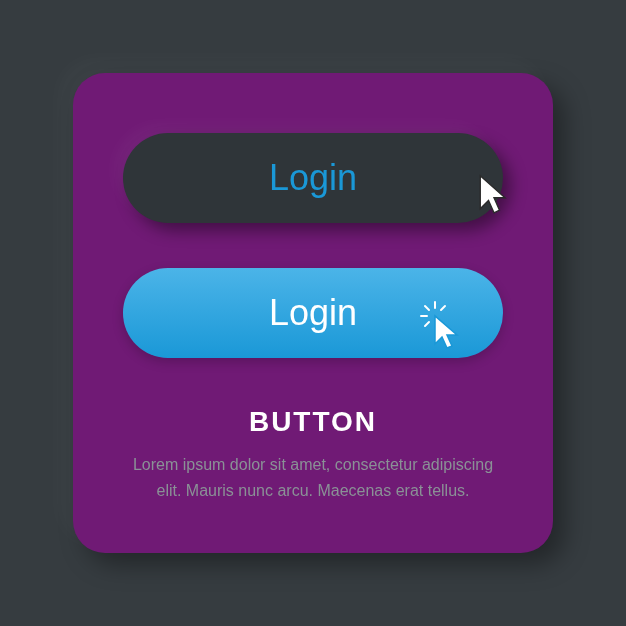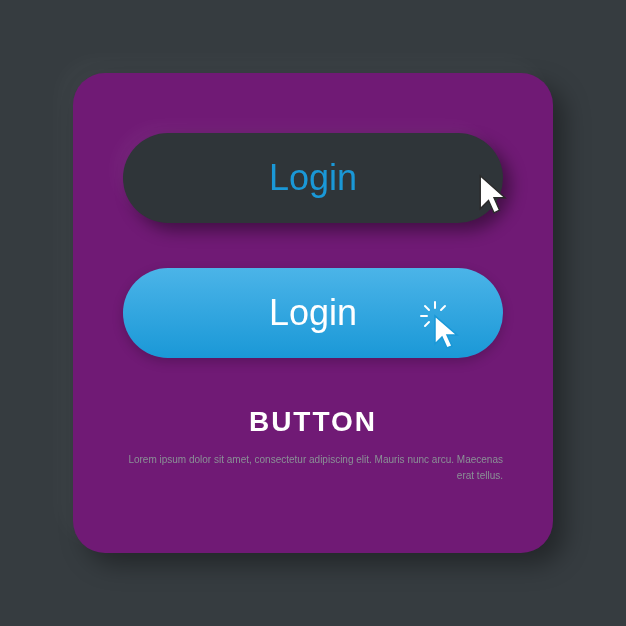--- a/index.html
+++ b/index.html
@@ -95,23 +95,23 @@
     .heading {
       color: #ffffff;
       font-size: 28px;
       font-weight: 800;
       letter-spacing: 2px;
       margin-bottom: 14px;
     }
     
     .description {
       color: #8a9196;
-      font-size: 10px;
+      font-size: 16px;
       line-height: 1.6;
-      text-align: right;
+      text-align: center;
       max-width: 380px;
     }
   </style>
 </head>
 <body>
 
 <div class="card">
 
   <div class="btn-dark">
     <span class="btn-dark-label">Login</span>

